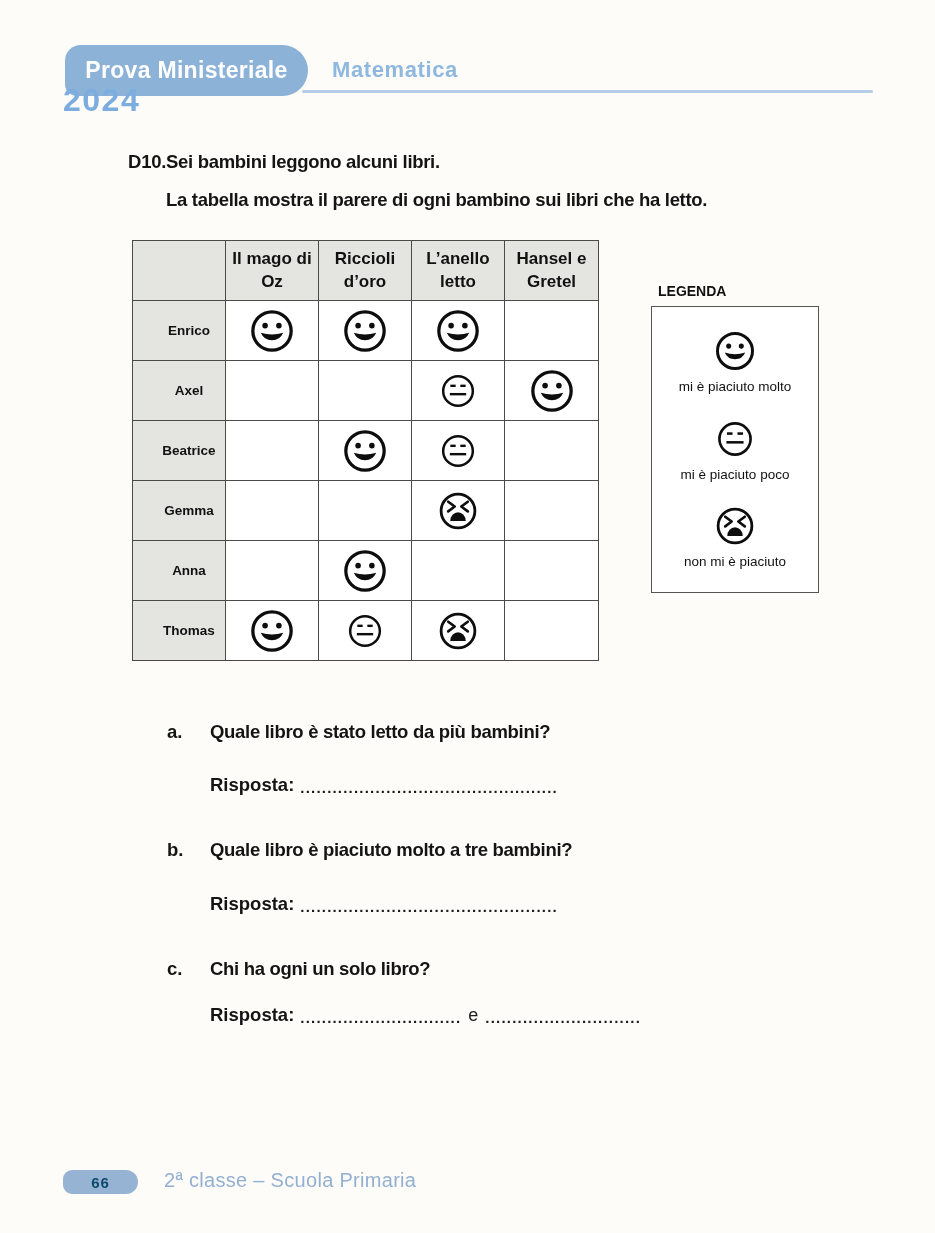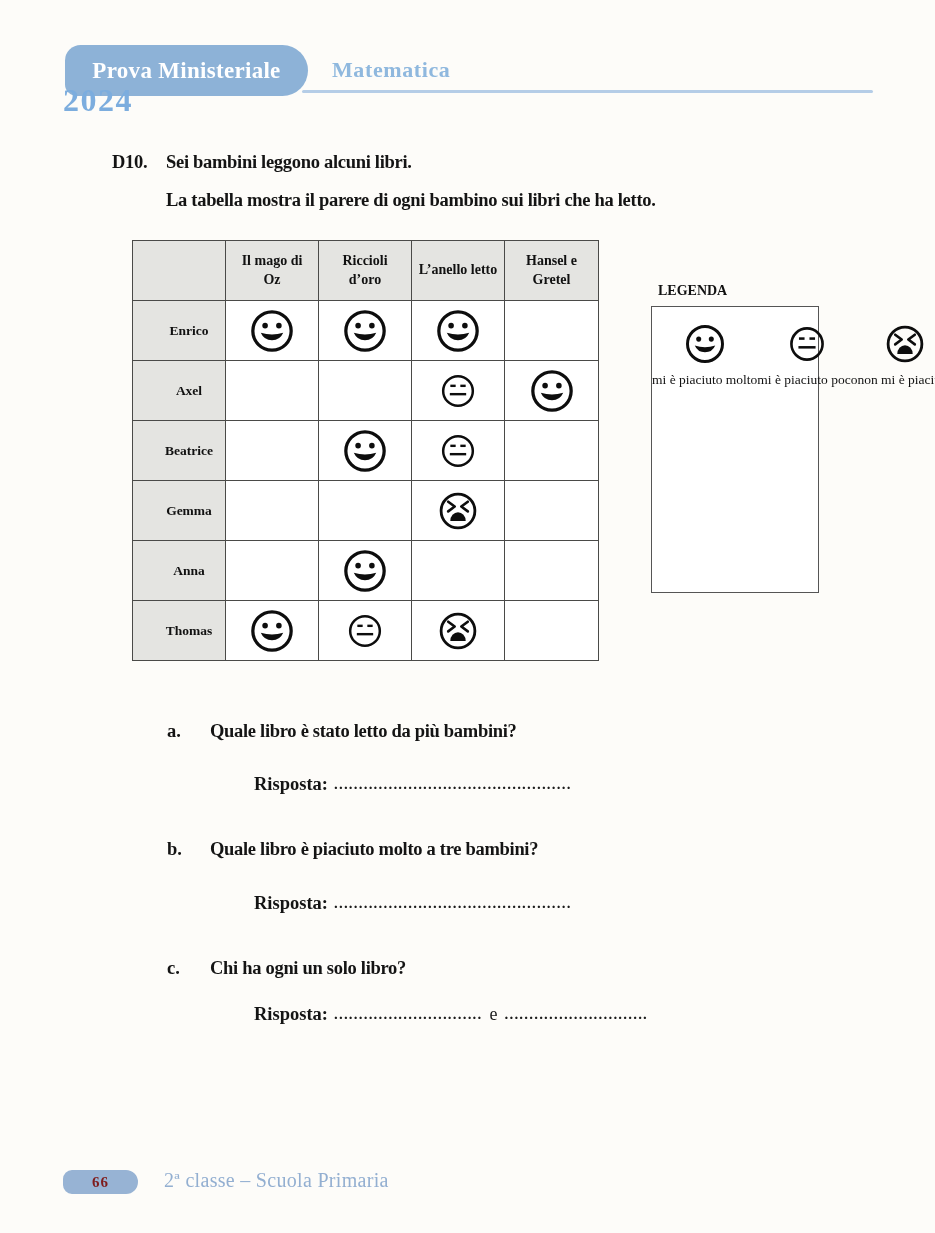--- a/index.html
+++ b/index.html
@@ -8,67 +8,67 @@
     --year-blue:#7cadde;
     --rule-blue:#b5cde7;
     --footer-box:#97b3d4;
     --footer-text:#93afd1;
     --table-gray:#e4e4e1;
     --border-dark:#4a4a48;
     --ink:#141414;
   }
   *{box-sizing:border-box;margin:0;padding:0;}
   body{margin:0;background:#ffffff;font-family:"Liberation Sans",sans-serif;}
-  .page{position:relative;width:935px;height:1233px;background:#fdfcf9;overflow:hidden;font-family:Liberation Serif, serif;}
+  .page{position:relative;width:935px;height:1233px;background:#fdfcf9;overflow:hidden;}
 
   
   .tab{position:absolute;left:65px;top:45px;width:243px;height:51px;background:var(--accent);
        border-radius:16px 26px 26px 12px;display:flex;align-items:center;justify-content:center;}
   .tab span{color:#fff;font-weight:bold;font-size:23px;letter-spacing:.3px;}
   .rule{position:absolute;left:302px;top:90px;width:571px;height:3px;background:var(--rule-blue);border-radius:2px;}
   .subject{position:absolute;left:332px;top:57px;font-size:22px;font-weight:bold;color:var(--accent-text);letter-spacing:.6px;}
   .year{position:absolute;left:63px;top:82px;font-size:32px;font-weight:bold;color:var(--year-blue);letter-spacing:1.5px;}
 
   
   .b{font-weight:bold;font-size:18.5px;color:var(--ink);letter-spacing:-.3px;line-height:1.2;}
 
   .intro{position:absolute;left:112px;top:151px;display:flex;}
-  .intro .num{width:54px;flex:0 0 54px;}
+  .intro .num{width:54px;flex:0 0 54px;text-align:right;}
   .intro2{position:absolute;left:166px;top:189px;white-space:nowrap;}
 
   
   .tbl{position:absolute;left:132px;top:240px;display:grid;
        grid-template-columns:93px 93px 93px 93px 94px;grid-auto-rows:60px;
        border-left:1.5px solid var(--border-dark);border-top:1.5px solid var(--border-dark);background:#fff;}
   .tbl>div{border-right:1.5px solid var(--border-dark);border-bottom:1.5px solid var(--border-dark);
        display:flex;align-items:center;justify-content:center;text-align:center;}
-  .tbl .th{background:var(--table-gray);font-weight:bold;font-size:14px;line-height:1.3;padding:2px 6px;color:#111;}
+  .tbl .th{background:var(--table-gray);font-weight:bold;font-size:17px;line-height:1.3;padding:2px 6px;color:#111;}
   .tbl .nm{background:var(--table-gray);font-weight:bold;font-size:13.5px;color:#111;padding-left:20px;}
   .face{display:inline-flex;align-items:center;justify-content:center;}
 
   
   .legend-title{position:absolute;left:658px;top:283px;font-weight:bold;font-size:14px;color:#111;}
   .legend{position:absolute;left:651px;top:306px;width:168px;height:287px;border:1.5px solid #555;
-          background:#fff;display:flex;flex-direction:row;align-items:flex-start;justify-content:space-evenly;padding:16px 0;}
+          background:#fff;display:flex;flex-direction:column;align-items:center;justify-content:space-evenly;padding:0 0;}
   .legend-entry{display:flex;flex-direction:column;align-items:center;gap:7px;}
   .legend-label{font-size:13.5px;color:#111;white-space:nowrap;}
 
   
   .q{position:absolute;left:167px;display:flex;}
   .q-letter{flex:0 0 43px;font-weight:bold;font-size:18.5px;color:var(--ink);}
   .q-text{font-weight:bold;font-size:18.5px;color:var(--ink);letter-spacing:-.3px;white-space:nowrap;}
-  .ans{position:absolute;left:210px;display:flex;align-items:center;margin-left:44px;}
+  .ans{position:absolute;left:210px;display:flex;align-items:flex-end;}
   .ans .lab{font-weight:bold;font-size:18.5px;color:var(--ink);margin-right:6px;}
   .ans .dots{font-weight:bold;font-size:15px;letter-spacing:1.2px;color:#1c1c1c;}
   .ans .conj{font-size:18px;color:#1c1c1c;margin:0 7px;}
 
   
   .fnum{position:absolute;left:63px;top:1170px;width:75px;height:24px;background:var(--footer-box);
         border-radius:9px 12px 12px 9px;display:flex;align-items:center;justify-content:center;
-        color:#7f1d1d;font-weight:bold;font-size:15px;letter-spacing:1px;}
+        color:#0c4a6e;font-weight:bold;font-size:15px;letter-spacing:1px;}
   .flabel{position:absolute;left:164px;top:1169px;font-size:20px;color:var(--footer-text);letter-spacing:.3px;}
 </style>
 </head>
 <body>
 
 <div class="page">
 
   <div class="tab">
     <span>Prova Ministeriale</span>
   </div>

